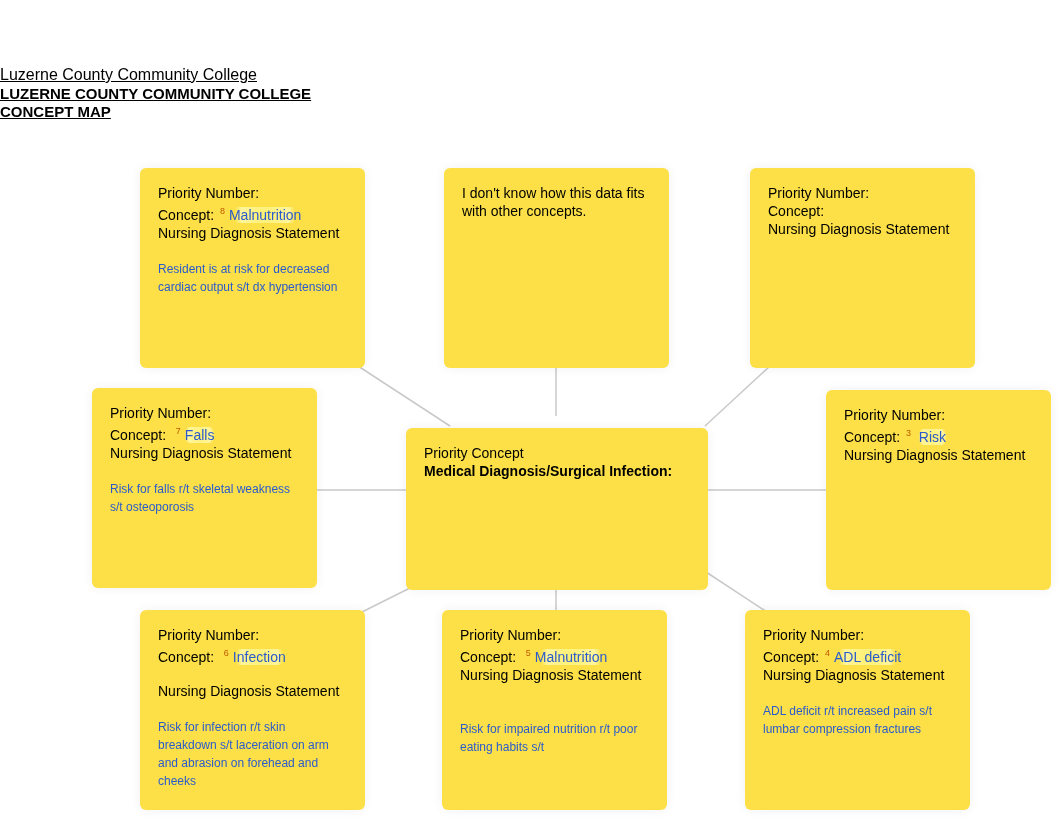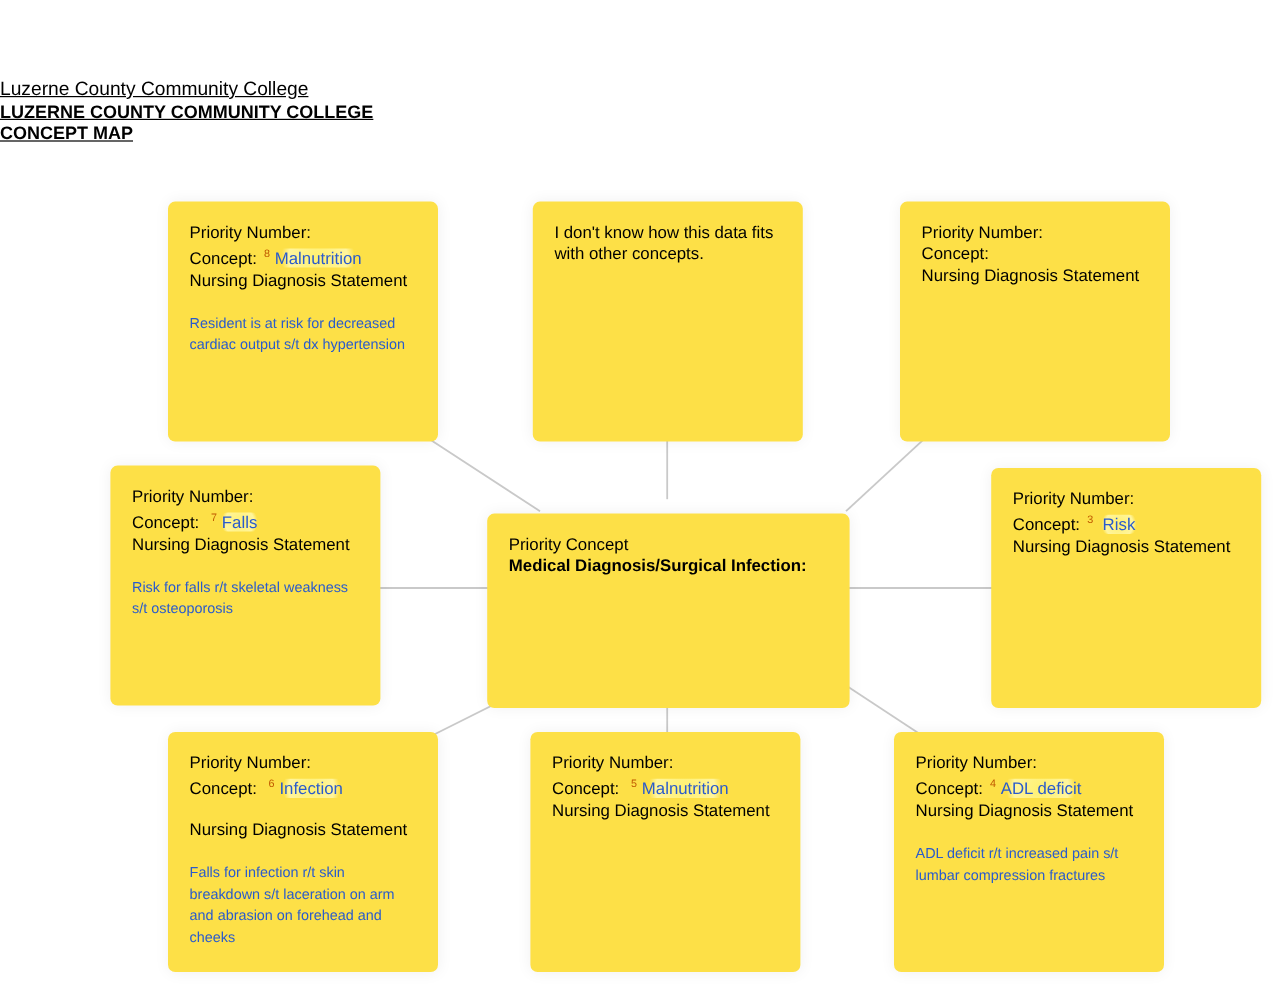--- a/index.html
+++ b/index.html
@@ -94,31 +94,32 @@
 
 <div class="box" style="left:140px;top:610px;width:225px;height:200px;">
   <div class="lbl">Priority Number:</div>
   <div class="lbl">
     <span>Concept:</span>&nbsp;
     <span class="sup">6</span><span class="hl concept-val">Infection</span>
   </div>
   <div style="height:16px"></div>
   <div class="lbl">Nursing Diagnosis Statement</div>
   <div style="height:18px"></div>
-  <div class="stmt">Falls for infection r/t skin breakdown s/t laceration on arm and abrasion on forehead and cheeks</div>
+  <div class="stmt">Risk for infection r/t skin breakdown s/t laceration on arm and abrasion on forehead and cheeks</div>
 </div>
 
 <div class="box" style="left:442px;top:610px;width:225px;height:200px;">
   <div class="lbl">Priority Number:</div>
   <div class="lbl">
     <span>Concept:</span>&nbsp;
     <span class="sup">5</span><span class="hl concept-val">Malnutrition</span>
   </div>
   <div class="lbl">Nursing Diagnosis Statement</div>
   <div style="height:36px"></div>
+  <div class="stmt">Risk for impaired nutrition r/t poor eating habits s/t</div>
 </div>
 
 <div class="box" style="left:745px;top:610px;width:225px;height:200px;">
   <div class="lbl">Priority Number:</div>
   <div class="lbl">
     <span>Concept:</span>
     <span class="sup">4</span><span class="hl concept-val">ADL deficit</span>
   </div>
   <div class="lbl">Nursing Diagnosis Statement</div>
   <div style="height:18px"></div>

